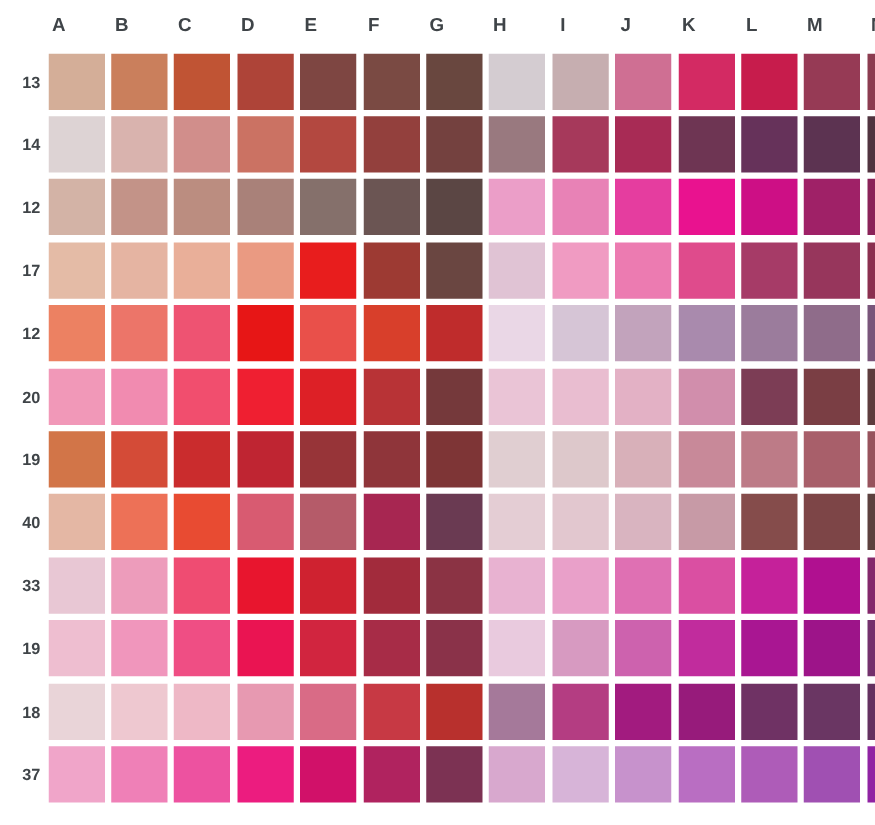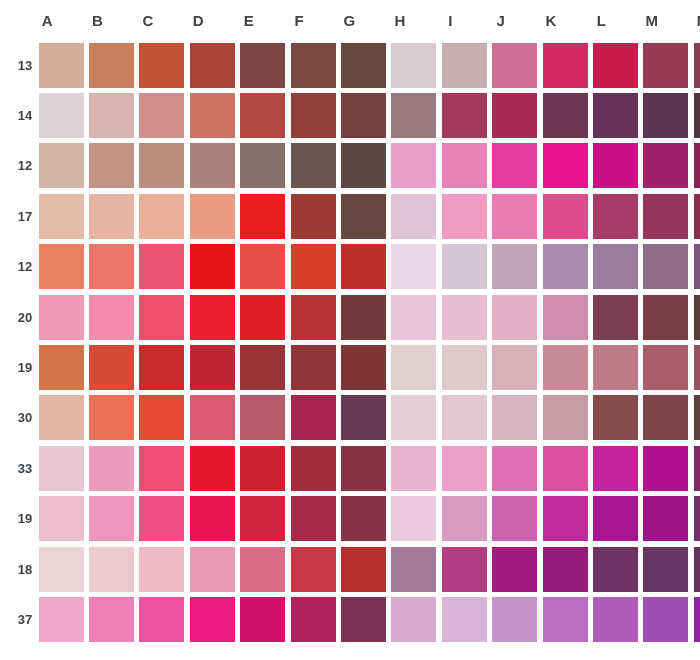--- a/index.html
+++ b/index.html
@@ -428,21 +428,21 @@
           <div class="swatch" title="#bd7b87" style="background-color: rgb(189, 123, 135);"></div>
         </div>
         <div class="swatch-cell-wrap">
           <div class="swatch" title="#a85f6a" style="background-color: rgb(168, 95, 106);"></div>
         </div>
         <div class="swatch-cell-wrap">
           <div class="swatch" title="#97525c" style="background-color: rgb(151, 82, 92);"></div>
         </div>
       </div>
       <div class="swatch-row">
-        <div class="row-header">30</div>
+        <div class="row-header">40</div>
         <div class="swatch-cell-wrap">
           <div class="swatch" title="#e4b7a4" style="background-color: rgb(228, 183, 164);"></div>
         </div>
         <div class="swatch-cell-wrap">
           <div class="swatch" title="#ed7157" style="background-color: rgb(237, 113, 87);"></div>
         </div>
         <div class="swatch-cell-wrap">
           <div class="swatch" title="#e84b32" style="background-color: rgb(232, 75, 50);"></div>
         </div>
         <div class="swatch-cell-wrap">

